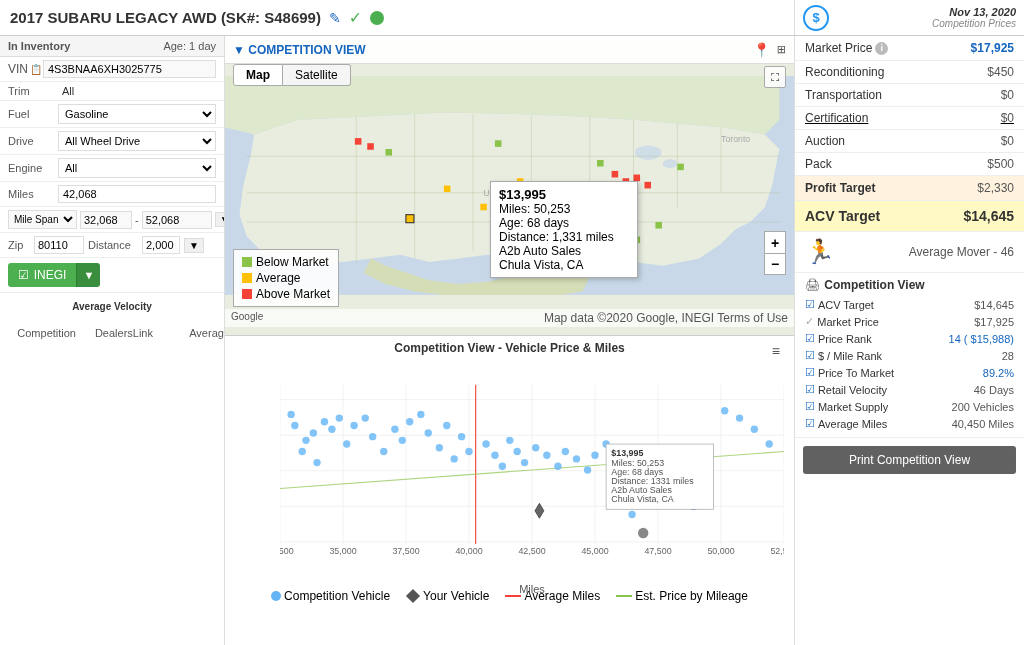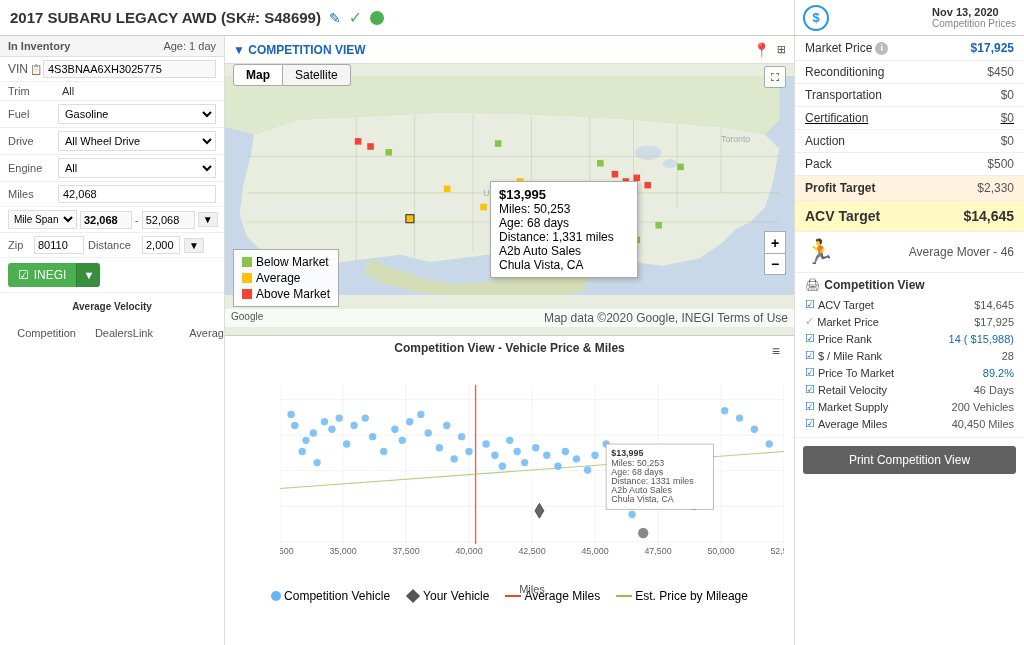--- a/index.html
+++ b/index.html
@@ -10,21 +10,21 @@
 
 <div style="display:flex; background:#fff; border-bottom:1px solid #ccc; height:36px; align-items:center; position:relative;">
   <div style="flex:1; display:flex; align-items:center; padding:0 10px; gap:8px; max-width:794px;">
     <span style="font-size:15px; font-weight:bold; color:#333;">2017 SUBARU LEGACY AWD (SK#: S48699)</span>
     <span style="color:#1565c0; cursor:pointer; font-size:14px;">✎</span>
     <span style="color:#4caf50; font-size:16px;">✓</span>
     <span style="width:14px;height:14px;border-radius:50%;background:#4caf50;display:inline-block;"></span>
   </div>
   <div style="width:230px; display:flex; align-items:center; padding:0 8px; justify-content:space-between; border-left:1px solid #ddd; height:100%;">
     <div style="width:26px;height:26px;border-radius:50%;border:2px solid #2196f3;display:flex;align-items:center;justify-content:center;color:#2196f3;font-weight:bold;font-size:13px;">$</div>
-    <div style="text-align:left;">
+    <div style="text-align:right;font-style:italic;">
       <div style="font-weight:bold;font-size:11px;color:#333;">Nov 13, 2020</div>
       <div style="font-size:10px;color:#888;">Competition Prices</div>
     </div>
   </div>
 </div>
 
 <div style="display:flex; flex:1; overflow:hidden; height:609px;">
 
   <div style="width:225px;min-width:225px;background:#fff;border-right:1px solid #ddd;display:flex;flex-direction:column;overflow-y:auto;">
 
@@ -69,23 +69,23 @@
 
     <div style="display:flex;align-items:center;padding:3px 8px;border-bottom:1px solid #eee;">
       <span style="font-size:11px;color:#555;width:50px;">Miles</span>
       <input type="text" value="42,068" style="flex: 1 1 0%; border: 1px solid rgb(221, 221, 221); padding: 2px 4px; font-size: 11px;">
     </div>
 
     <div style="display:flex;align-items:center;padding:3px 8px;border-bottom:1px solid #eee;gap:3px;">
       <select style="background:#f9f9f9;border:1px solid #ddd;padding:2px 1px;font-size:10px;">
         <option>Mile Span</option>
       </select>
-      <input type="text" value="32,068" style="width: 52px; border: 1px solid rgb(221, 221, 221); padding: 2px 3px; font-size: 11px; background: rgb(249, 249, 249); font-weight: bold;">
+      <input type="text" value="32,068" style="width: 52px; border: 1px solid rgb(221, 221, 221); padding: 2px 3px; font-size: 11px; background: rgb(249, 249, 249);">
       <span style="font-size:11px;color:#555;">-</span>
-      <input type="text" value="52,068" style="width: 53px; border: 1px solid rgb(221, 221, 221); padding: 2px 3px; font-size: 11px; background: rgb(249, 249, 249);">
+      <input type="text" value="52,068" style="width: 70px; border: 1px solid rgb(221, 221, 221); padding: 2px 3px; font-size: 11px; background: rgb(249, 249, 249);">
       <button style="border:1px solid #ddd;background:#f0f0f0;padding:1px 4px;font-size:10px;cursor:pointer;">▼</button>
     </div>
 
     <div style="display:flex;align-items:center;padding:3px 8px;border-bottom:1px solid #eee;gap:4px;">
       <span style="font-size:11px;color:#555;width:22px;">Zip</span>
       <input type="text" value="80110" style="width: 50px; border: 1px solid rgb(221, 221, 221); padding: 2px 3px; font-size: 11px;">
       <span style="font-size:11px;color:#555;width:50px;">Distance</span>
       <input type="text" value="2,000" style="width: 38px; border: 1px solid rgb(221, 221, 221); padding: 2px 3px; font-size: 11px;">
       <button style="border:1px solid #ddd;background:#f0f0f0;padding:1px 4px;font-size:10px;cursor:pointer;">▼</button>
     </div>

